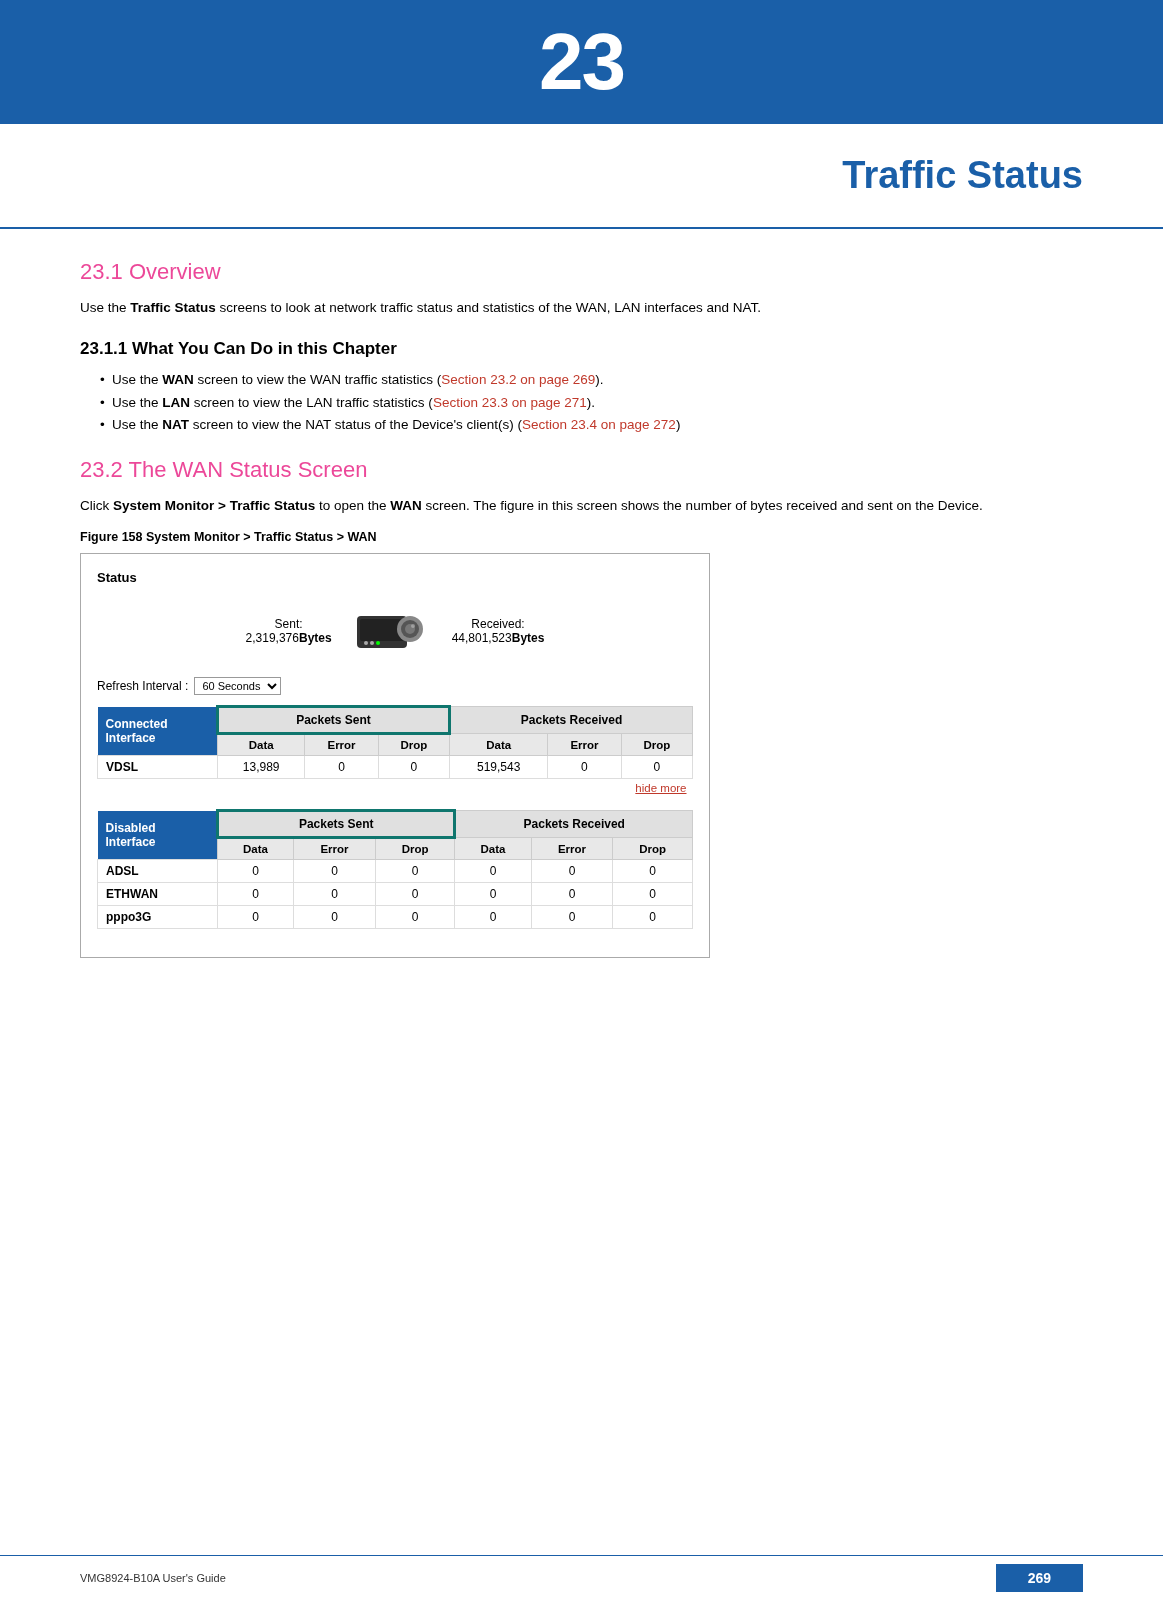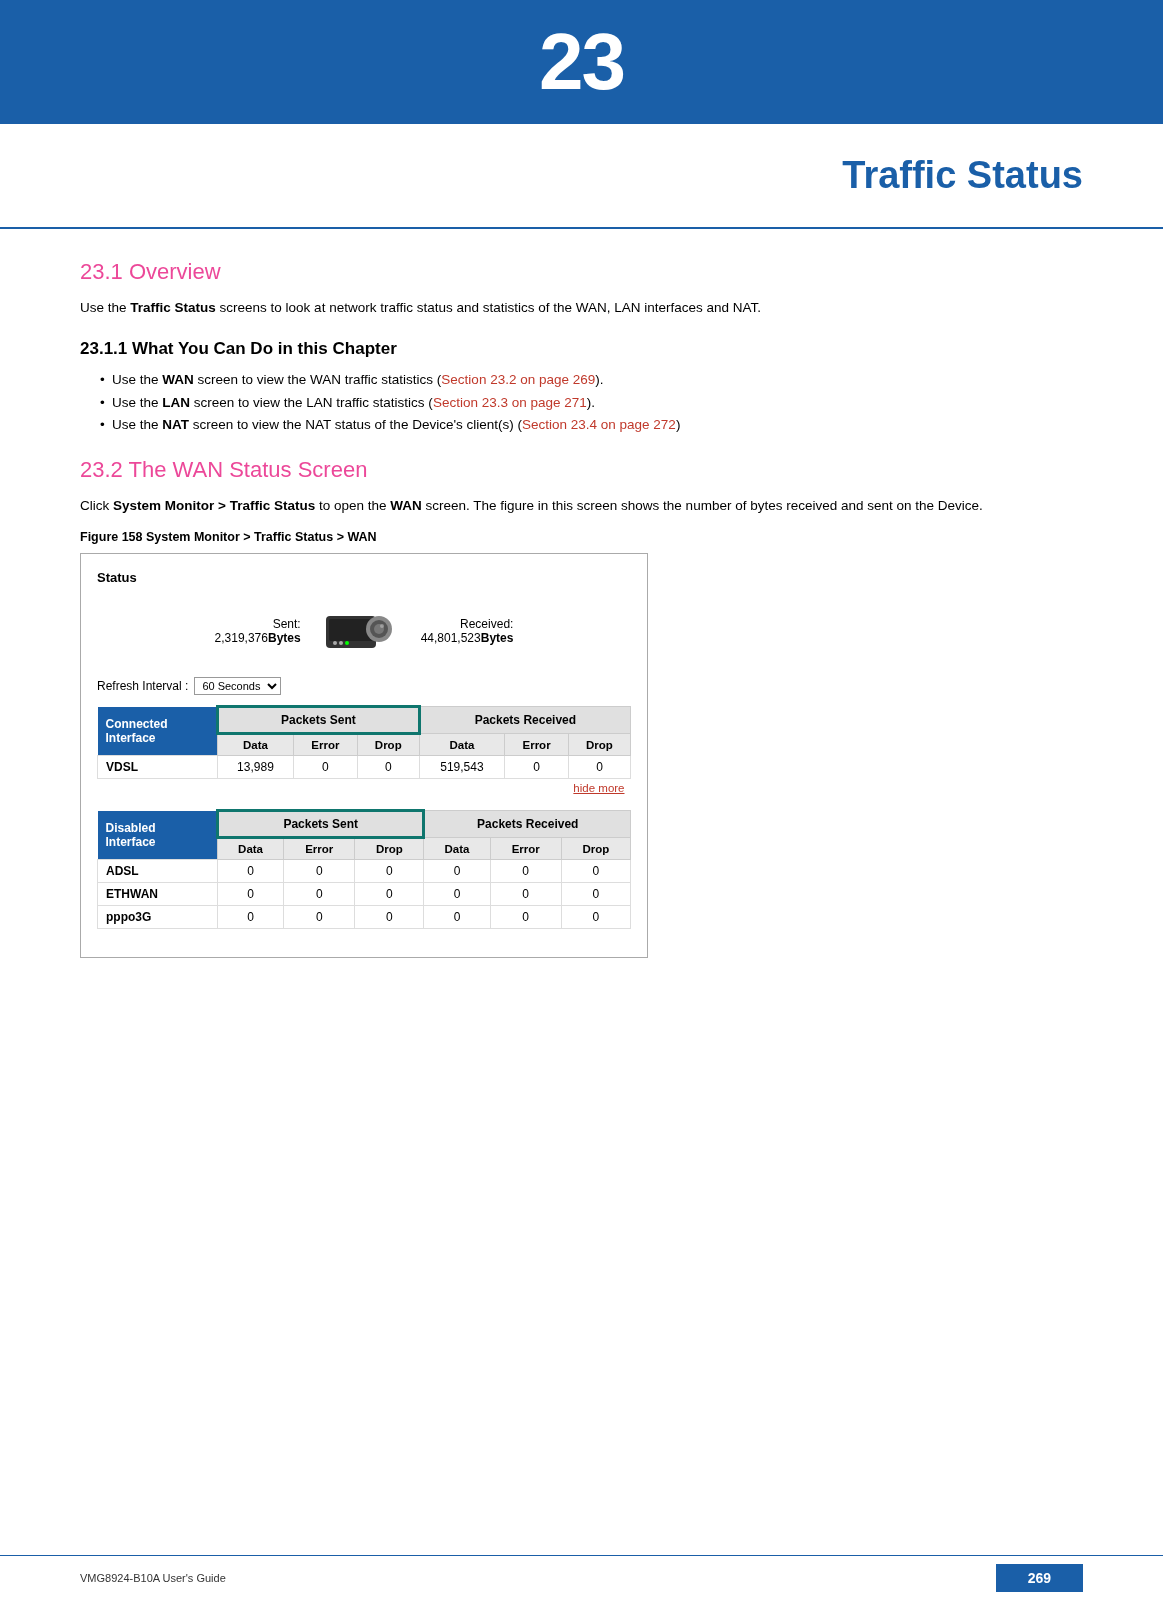--- a/index.html
+++ b/index.html
@@ -94,39 +94,39 @@
     .figure-caption span {
       font-weight: bold;
     }
 
     
     .screenshot-box {
       border: 1px solid #aaa;
       padding: 16px;
       background: #fff;
       margin-bottom: 30px;
-      width: 568px;
+      width: 630px;
     }
 
     .status-label {
       font-size: 13px;
       font-weight: bold;
       margin-bottom: 16px;
     }
 
     .device-area {
       display: flex;
       align-items: center;
       justify-content: center;
       gap: 20px;
       margin-bottom: 16px;
     }
 
     .sent-block, .received-block {
-      text-align: right;
+      text-align: center;
       font-size: 12px;
     }
     .sent-block .label, .received-block .label {
       font-weight: normal;
       font-size: 12px;
     }
     .bytes-value {
       font-size: 12px;
     }
     .bytes-value .bold-part {

